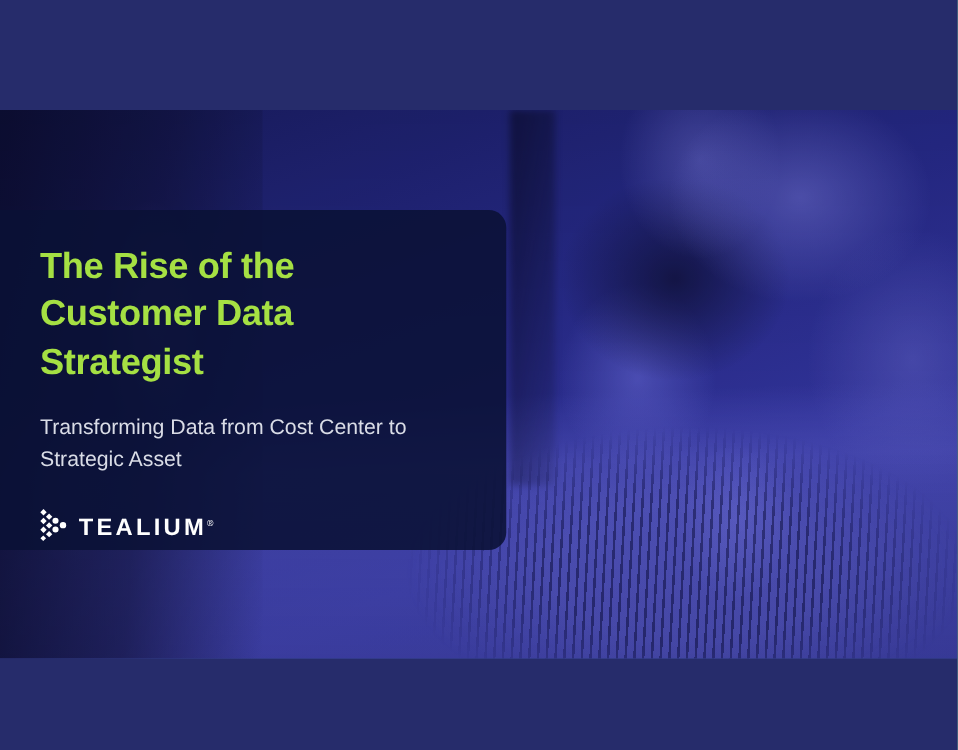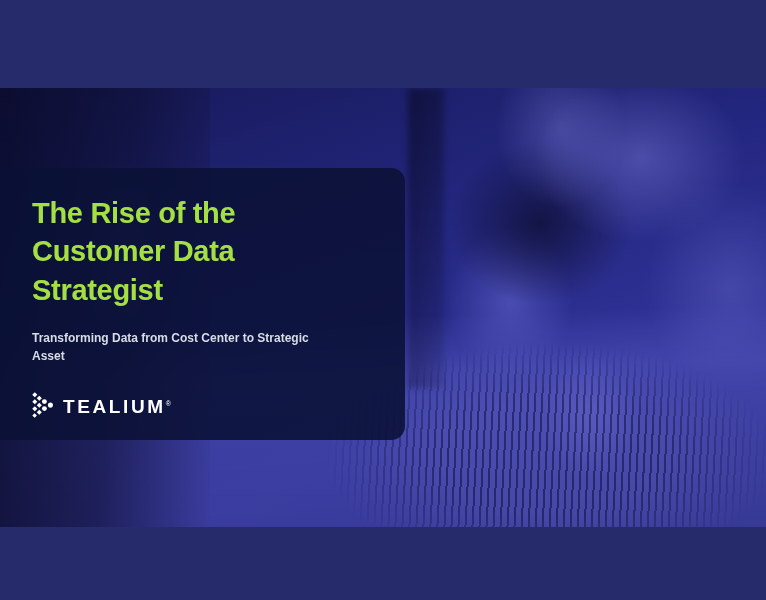--- a/index.html
+++ b/index.html
@@ -122,22 +122,22 @@
     font-size: 29px;
     font-weight: bold;
     line-height: 1.32;
     letter-spacing: -0.3px;
     max-width: 300px;
   }
 
   .subhead {
     margin-top: 20px;
     color: #D9DCE6;
-    font-size: 12px;
-    font-weight: bold;
+    font-size: 17px;
+    font-weight: normal;
     line-height: 1.55;
     max-width: 300px;
   }
 
   
   .logo {
     margin-top: 26px;
     display: flex;
     align-items: center;
     gap: 7px;

